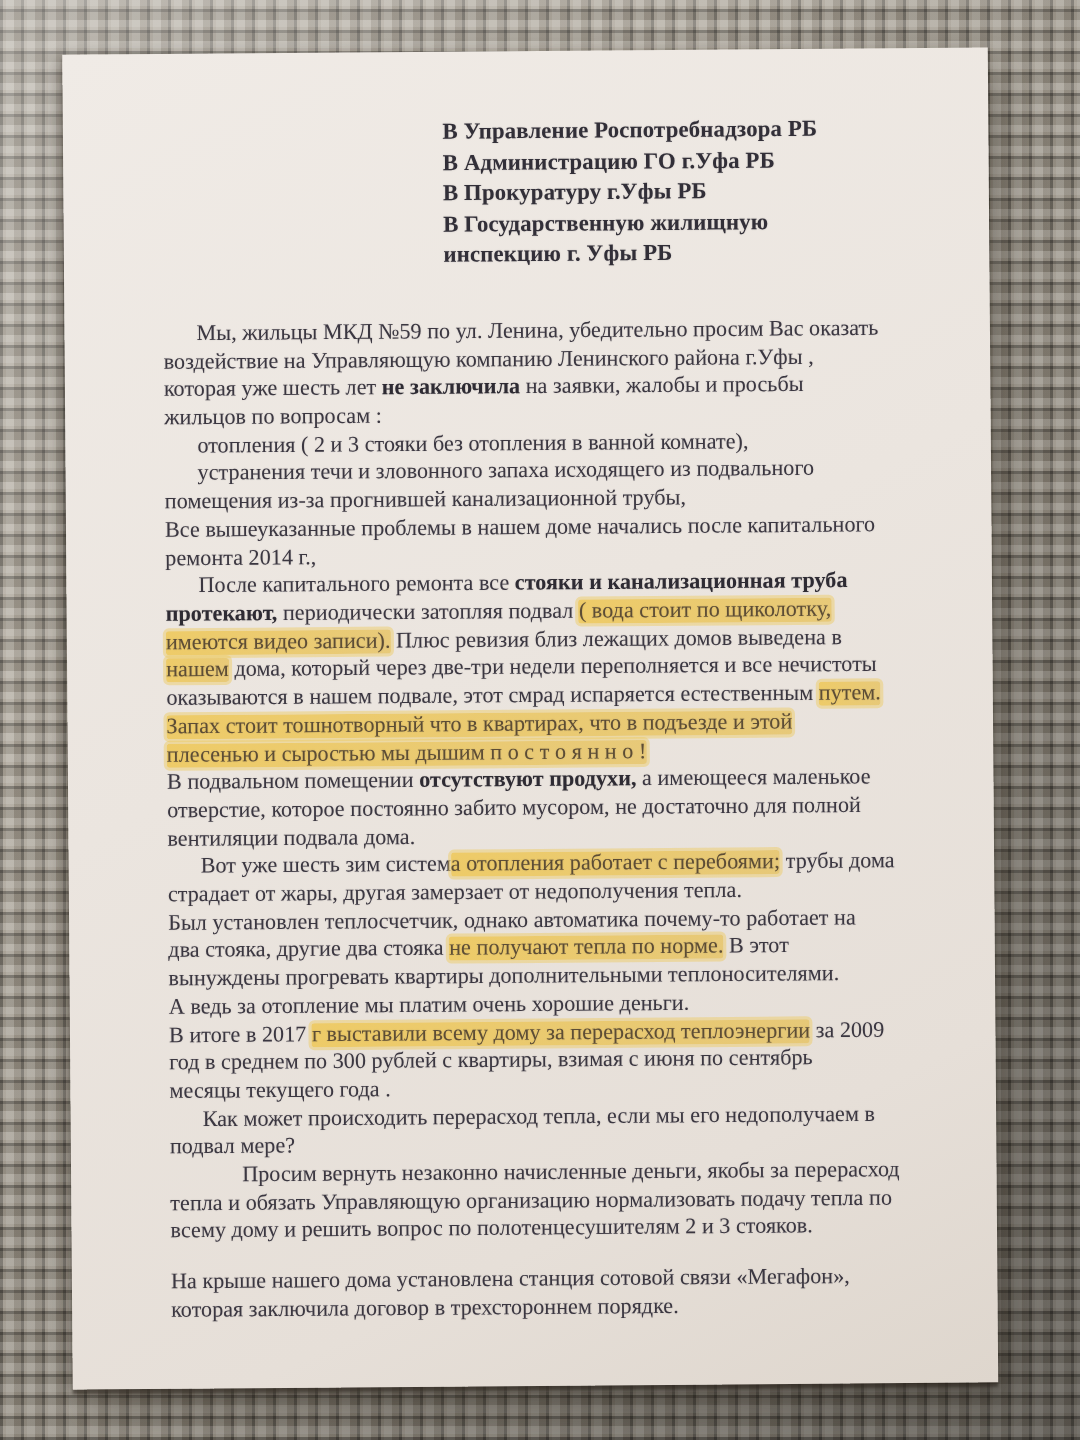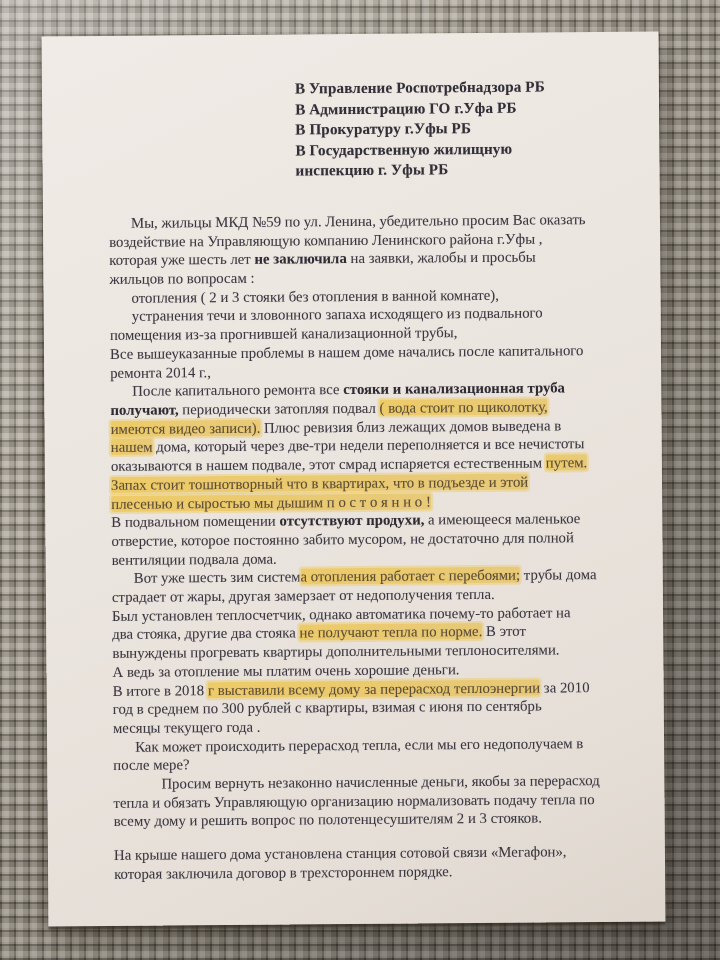--- a/index.html
+++ b/index.html
@@ -65,39 +65,39 @@
       <div class="line ind1"><span>Мы, жильцы МКД №59 по ул. Ленина, убедительно просим Вас оказать</span></div>
       <div class="line"><span>воздействие на Управляющую компанию Ленинского района г.Уфы ,</span></div>
       <div class="line"><span>которая уже шесть лет </span><span class="bold">не  заключила</span><span> на заявки, жалобы и  просьбы</span></div>
       <div class="line"><span>жильцов по вопросам :</span></div>
       <div class="line ind1"><span>отопления ( 2 и 3 стояки без отопления в ванной комнате),</span></div>
       <div class="line ind1"><span>устранения течи и зловонного запаха исходящего из подвального</span></div>
       <div class="line"><span>помещения из-за прогнившей канализационной трубы,</span></div>
       <div class="line"><span>Все вышеуказанные проблемы в нашем доме начались  после  капитального</span></div>
       <div class="line"><span>ремонта 2014 г.,</span></div>
       <div class="line ind1"><span>После капитального ремонта все  </span><span class="bold">стояки и канализационная труба</span></div>
-      <div class="line"><span class="bold">получают,</span><span> периодически затопляя подвал </span><span class="hl">( вода стоит по щиколотку,</span></div>
+      <div class="line"><span class="bold">протекают,</span><span> периодически затопляя подвал </span><span class="hl">( вода стоит по щиколотку,</span></div>
       <div class="line"><span class="hl">имеются видео записи).</span><span>  Плюс ревизия близ лежащих домов выведена в</span></div>
       <div class="line"><span class="hl">нашем</span><span>  дома, который через  две-три  недели переполняется и все нечистоты</span></div>
       <div class="line"><span>оказываются в нашем подвале, этот смрад испаряется естественным </span><span class="hl">путем.</span></div>
       <div class="line"><span class="hl">Запах стоит тошнотворный   что в квартирах, что в подъезде и  этой</span></div>
       <div class="line"><span class="hl">плесенью и сыростью  мы дышим  п о с т о я н н о !</span></div>
       <div class="line"><span>В подвальном помещении </span><span class="bold">отсутствуют продухи,</span><span> а имеющееся маленькое</span></div>
       <div class="line"><span>отверстие, которое постоянно забито мусором, не достаточно для полной</span></div>
       <div class="line"><span>вентиляции подвала дома.</span></div>
       <div class="line ind1"><span>Вот уже шесть зим систем</span><span class="hl">а  отопления работает с перебоями;</span><span> трубы дома</span></div>
       <div class="line"><span>страдает от жары, другая замерзает от недополучения тепла.</span></div>
       <div class="line"><span>Был установлен теплосчетчик, однако автоматика почему-то  работает на</span></div>
       <div class="line"><span>два стояка, другие два стояка </span><span class="hl">не получают тепла по норме.</span><span> В этот</span></div>
       <div class="line"><span>вынуждены  прогревать  квартиры дополнительными теплоносителями.</span></div>
       <div class="line"><span>А ведь за отопление мы платим очень хорошие деньги.</span></div>
-      <div class="line"><span>В итоге в  2018 </span><span class="hl">г выставили всему дому за перерасход теплоэнергии</span><span>  за 2010</span></div>
+      <div class="line"><span>В итоге в  2017 </span><span class="hl">г выставили всему дому за перерасход теплоэнергии</span><span>  за 2009</span></div>
       <div class="line"><span>год в среднем по 300 рублей  с  квартиры, взимая с июня  по  сентябрь</span></div>
       <div class="line"><span>месяцы  текущего года .</span></div>
       <div class="line ind1"><span>Как может происходить перерасход тепла, если мы  его недополучаем  в</span></div>
-      <div class="line"><span>после  мере?</span></div>
+      <div class="line"><span>подвал  мере?</span></div>
       <div class="line ind2"><span>Просим вернуть незаконно начисленные деньги, якобы за перерасход</span></div>
       <div class="line"><span>тепла и  обязать Управляющую организацию нормализовать подачу тепла по</span></div>
       <div class="line"><span>всему дому и  решить вопрос по полотенцесушителям  2 и 3 стояков.</span></div>
       <div class="line gap"><span>На крыше нашего дома  установлена  станция сотовой связи «Мегафон»,</span></div>
       <div class="line"><span>которая заключила договор  в трехстороннем порядке.</span></div>
     </div>
 </div>
 
 </body></html>

